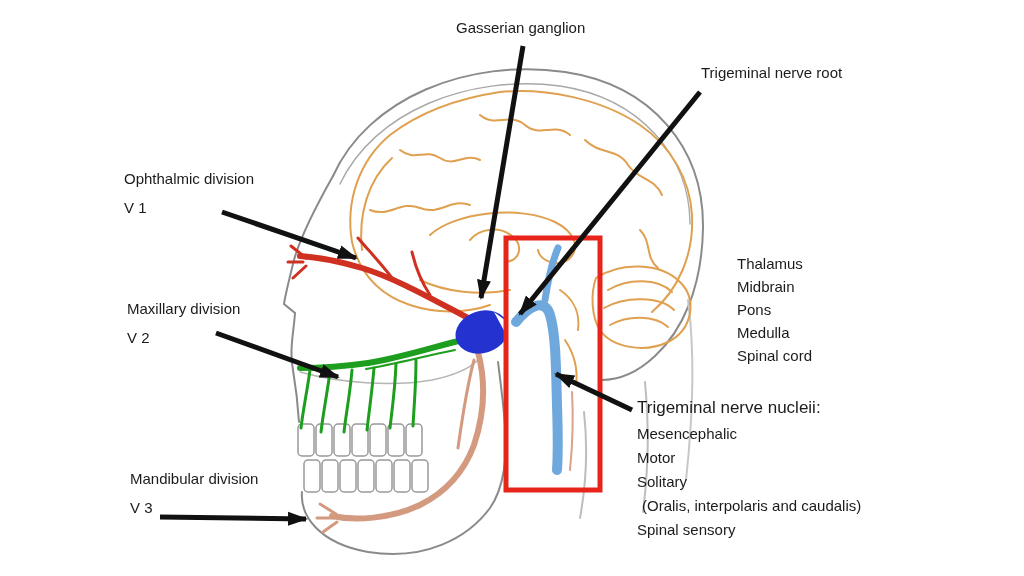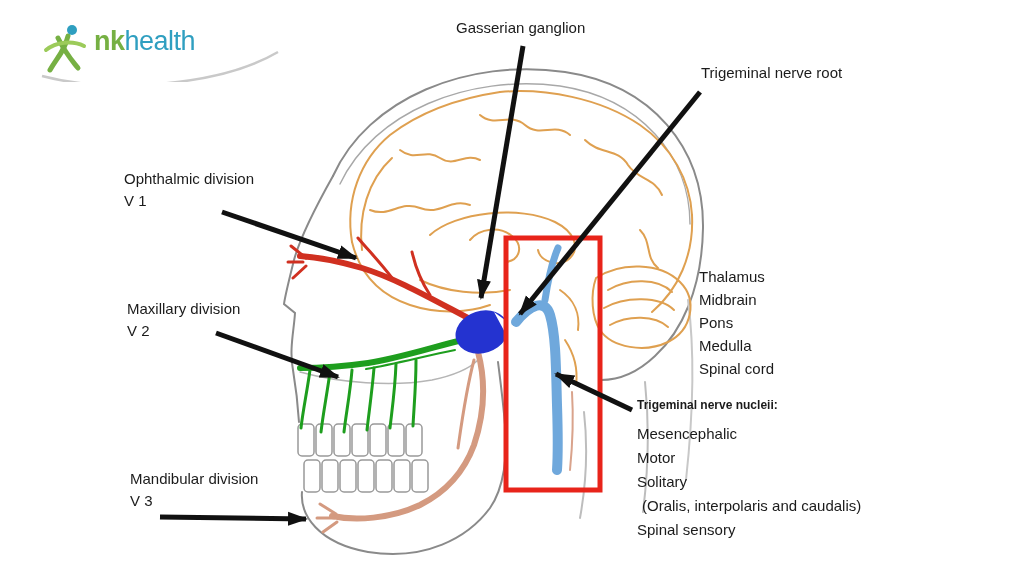--- a/index.html
+++ b/index.html
@@ -3,24 +3,24 @@
 <meta charset="utf-8">
 <style>
   html,body{margin:0;padding:0;background:#fff;}
   .slide{
     position:relative;width:1024px;height:576px;background:#ffffff;
     font-family:"Liberation Sans", sans-serif;color:#1b1b1b;overflow:hidden;
     outline:1px solid #e3e3e3;
   }
   svg{position:absolute;inset:0;}
   .label{position:absolute;font-size:15px;line-height:21px;white-space:nowrap;}
-  .label .l2{margin-top:1px;}
+  .label .l2{margin-top:8px;}
   .list{position:absolute;font-size:15px;}
   .list .li{line-height:23px;white-space:nowrap;}
-  .nuclei-title{position:absolute;font-size:12px;font-weight:bold;white-space:nowrap;}
+  .nuclei-title{position:absolute;font-size:17px;font-weight:normal;white-space:nowrap;}
   .nuclei-list .li{line-height:24px;}
   .logo{position:absolute;left:40px;top:18px;width:240px;height:64px;}
   .logo-text{position:absolute;left:54px;top:8px;font-size:27px;font-weight:bold;letter-spacing:-0.5px;}
   .logo-nk{color:#76B043;}
   .logo-health{color:#2F9FC0;font-weight:normal;}
 </style>
 </head>
 <body>
 
 <div class="slide">
@@ -123,53 +123,41 @@
     <g stroke="#111111" stroke-width="5" fill="none">
       <line x1="523" y1="46" x2="481" y2="298" marker-end="url(#ah)"></line>
       <line x1="700" y1="92" x2="520" y2="314" marker-end="url(#ah)"></line>
       <line x1="222" y1="212" x2="356" y2="258" marker-end="url(#ah)"></line>
       <line x1="216" y1="333" x2="338" y2="377" marker-end="url(#ah)"></line>
       <line x1="160" y1="517" x2="306" y2="519" marker-end="url(#ah)"></line>
       <line x1="632" y1="410" x2="556" y2="374" marker-end="url(#ah)"></line>
     </g>
   </svg>
 
-  <div class="logo">
-    <svg width="240" height="64" viewBox="0 0 240 64">
-      <path d="M10,52 C18,38 24,34 28,18" stroke="#76B043" stroke-width="5" fill="none" stroke-linecap="round"></path>
-      <path d="M38,50 C30,40 26,36 18,20" stroke="#76B043" stroke-width="5" fill="none" stroke-linecap="round"></path>
-      <path d="M6,32 C16,24 32,22 44,28" stroke="#9CCB5A" stroke-width="4" fill="none" stroke-linecap="round"></path>
-      <circle cx="32" cy="12" r="5" fill="#2F9FC0"></circle>
-      <path d="M2,58 C70,76 180,68 238,34" stroke="#c9c9c9" stroke-width="2.5" fill="none"></path>
-    </svg>
-    <div class="logo-text">
-      <span class="logo-nk">nk</span><span class="logo-health">health</span>
-    </div>
-  </div>
 
   <div class="label" style="left:456px;top:17px;">Gasserian ganglion</div>
 
   <div class="label" style="left:676px;top:62px;margin-left:25px;">Trigeminal nerve root</div>
 
   <div class="label" style="left:124px;top:168px;">
     <div>Ophthalmic division</div>
     <div class="l2">V 1</div>
   </div>
 
   <div class="label" style="left:127px;top:298px;">
     <div>Maxillary division</div>
     <div class="l2">V 2</div>
   </div>
 
   <div class="label" style="left:130px;top:468px;">
     <div>Mandibular division</div>
     <div class="l2">V 3</div>
   </div>
 
-  <div class="list" style="left:699px;top:252px;margin-top:13px;">
+  <div class="list" style="left:737px;top:252px;">
     <div class="li">Thalamus</div>
     <div class="li">Midbrain</div>
     <div class="li">Pons</div>
     <div class="li">Medulla</div>
     <div class="li">Spinal cord</div>
   </div>
 
   <div class="nuclei-title" style="left:637px;top:398px;">Trigeminal nerve nucleii:</div>
 
   <div class="list nuclei-list" style="left:637px;top:422px;">

